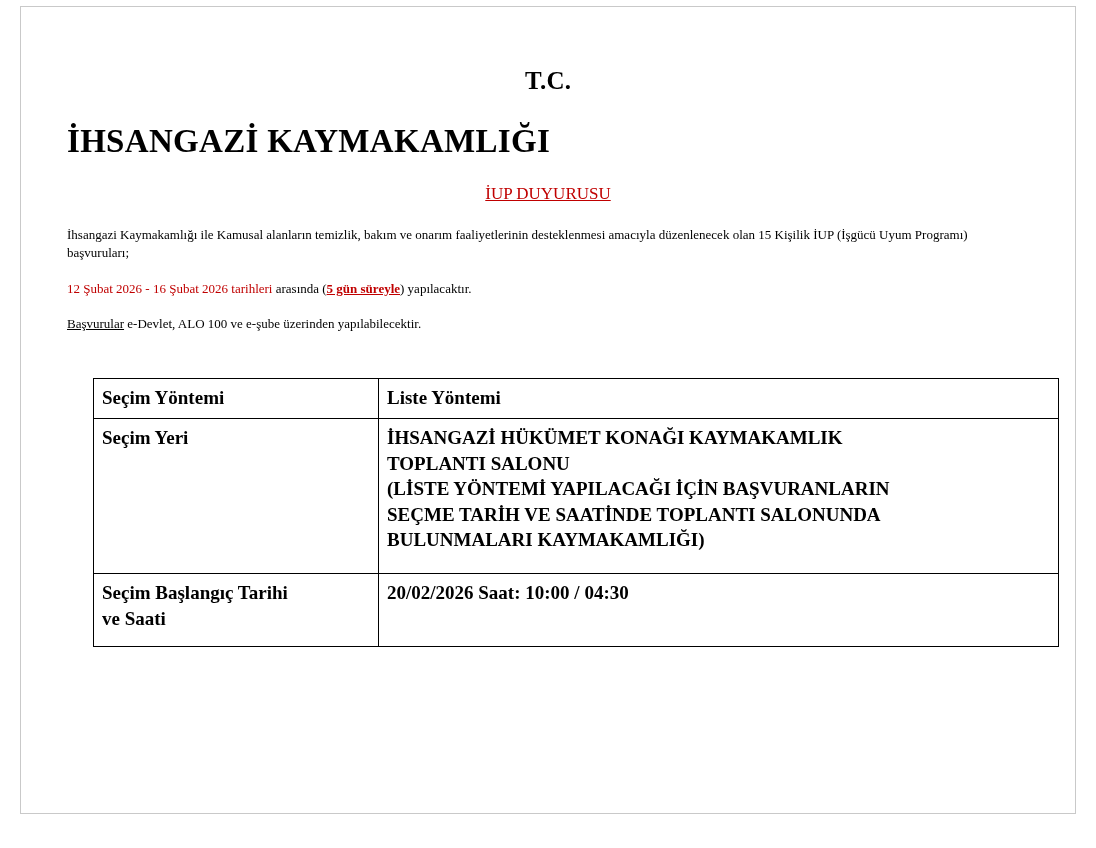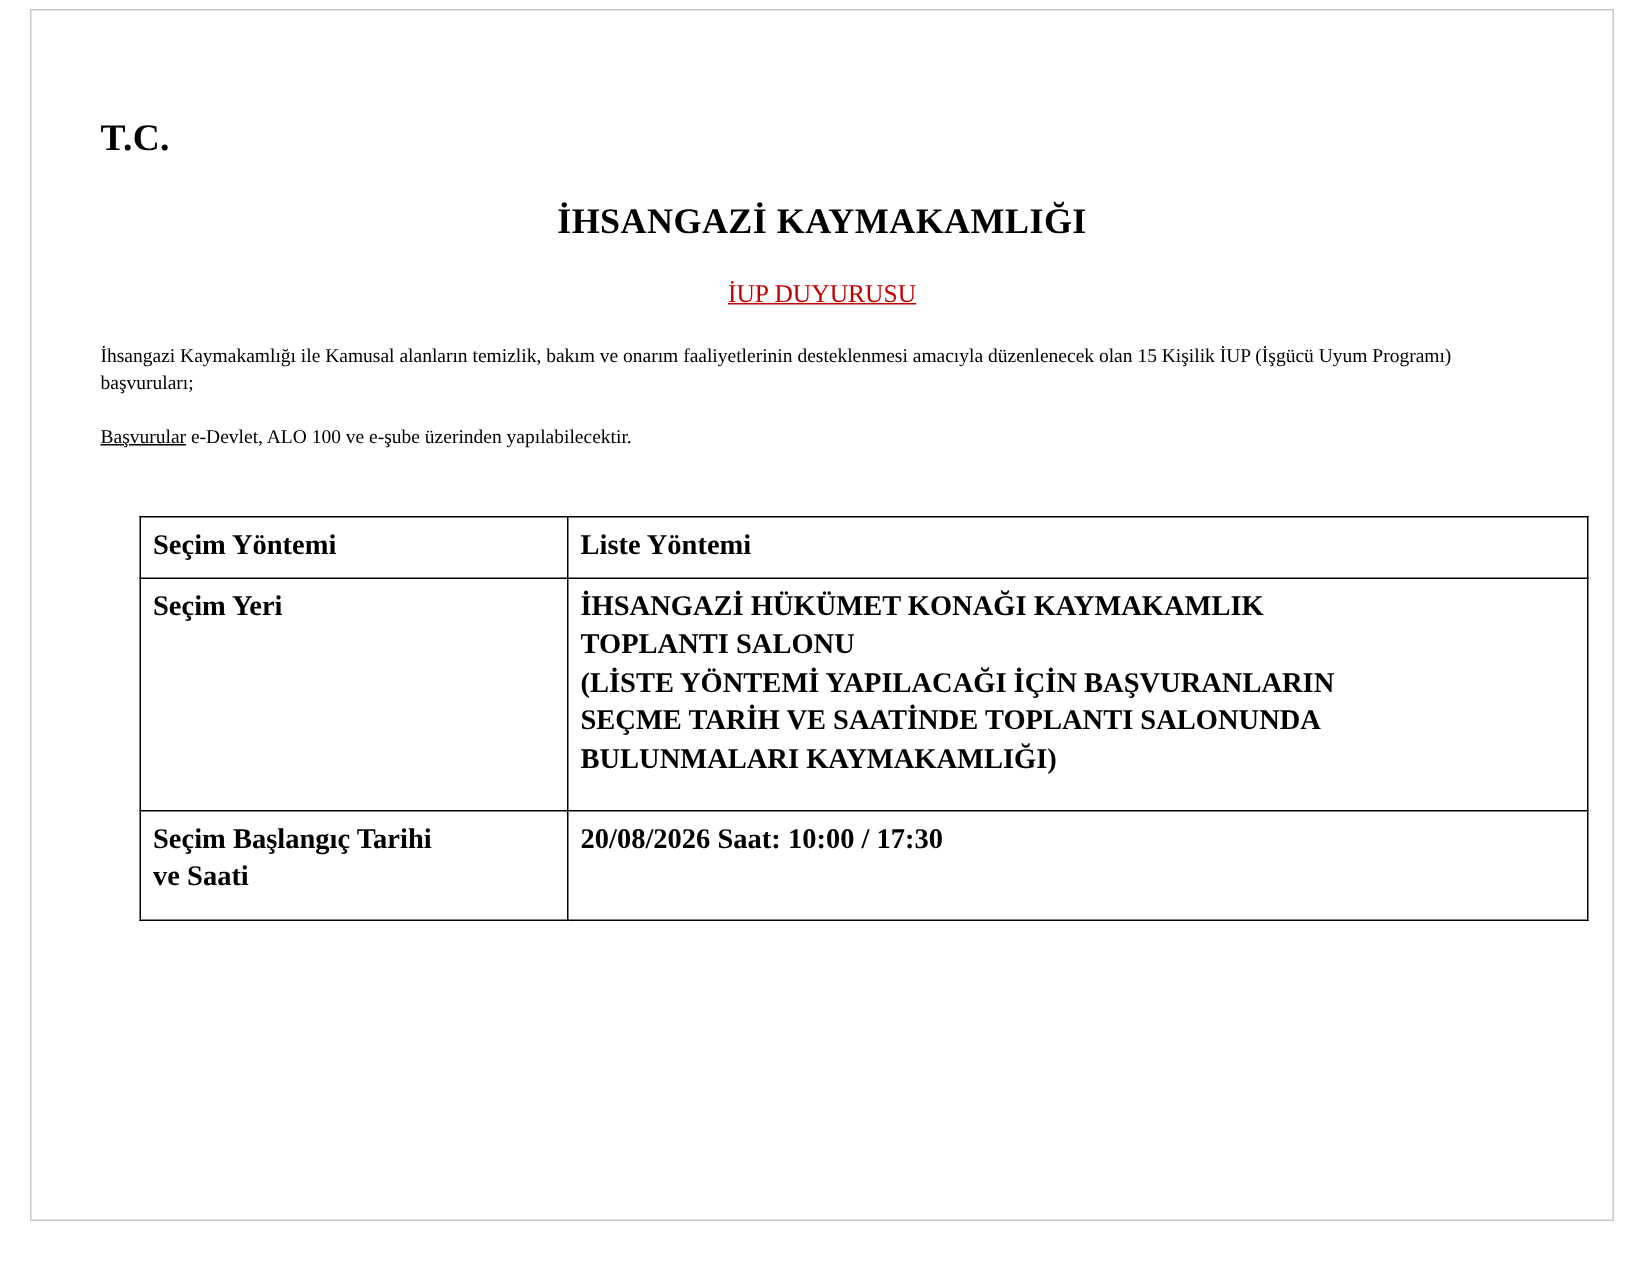--- a/index.html
+++ b/index.html
@@ -16,29 +16,30 @@
   .page {
     position: relative;
     width: 1056px;
     height: 808px;
     margin: 6px auto 0 auto;
     border: 1px solid #c9c9c9;
     box-sizing: border-box;
     padding: 50px 46px 0 46px;
   }
   .heading-1 {
+    text-align: center;
     font-weight: bold;
     font-size: 25px;
     letter-spacing: 0.2px;
-    margin: 22px 0 0 0;
+    margin: 10px 0 0 0;
   }
   .heading-2 {
-    text-align: center;
+    text-align: left;
     font-weight: bold;
-    font-size: 24px;
+    font-size: 33px;
     letter-spacing: 0.3px;
     margin: 28px 0 0 0;
   }
   .heading-3 {
     text-align: center;
     font-size: 17px;
     color: #c00000;
     text-decoration: underline;
     margin: 24px 0 0 0;
   }
@@ -93,20 +94,23 @@
 <div class="page">
 
   <div class="heading-1">T.C.</div>
 
   <div class="heading-2">İHSANGAZİ KAYMAKAMLIĞI</div>
 
   <div class="heading-3">İUP DUYURUSU</div>
 
   <p class="para">İhsangazi Kaymakamlığı ile Kamusal alanların temizlik, bakım ve onarım faaliyetlerinin desteklenmesi amacıyla düzenlenecek olan 15 Kişilik İUP (İşgücü Uyum Programı) başvuruları;</p>
 
+  <p class="para tight">
+    <span class="red">12 Şubat 2026 - 16 Şubat 2026 tarihleri</span><span> arasında (</span><span class="red-bold-underline">5 gün süreyle</span><span>) yapılacaktır.</span>
+  </p>
 
   <p class="para tight">
     <span class="underline">Başvurular</span><span> e-Devlet, ALO 100 ve e-şube üzerinden yapılabilecektir.</span>
   </p>
 
   <table class="info">
     <tbody>
       <tr class="row-seat">
         <td class="label">Seçim Yöntemi</td>
         <td>
@@ -122,19 +126,19 @@
           <span class="cell-line">SEÇME TARİH VE SAATİNDE TOPLANTI SALONUNDA</span>
           <span class="cell-line">BULUNMALARI KAYMAKAMLIĞI)</span>
         </td>
       </tr>
       <tr class="row-date">
         <td class="label">
           <span class="cell-line">Seçim Başlangıç Tarihi</span>
           <span class="cell-line">ve Saati</span>
         </td>
         <td>
-          <span class="cell-line">20/08/2026 Saat: 10:00 / 17:30</span>
+          <span class="cell-line">20/02/2026 Saat: 10:00 / 04:30</span>
         </td>
       </tr>
     </tbody>
   </table>
 
 </div>
 
 </body></html>

